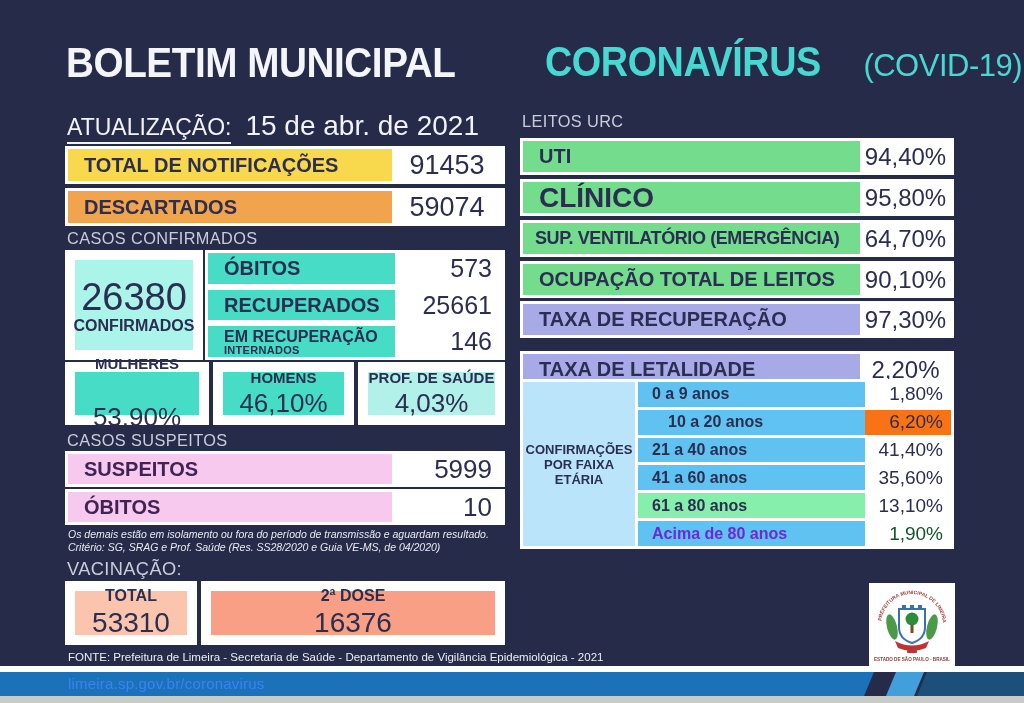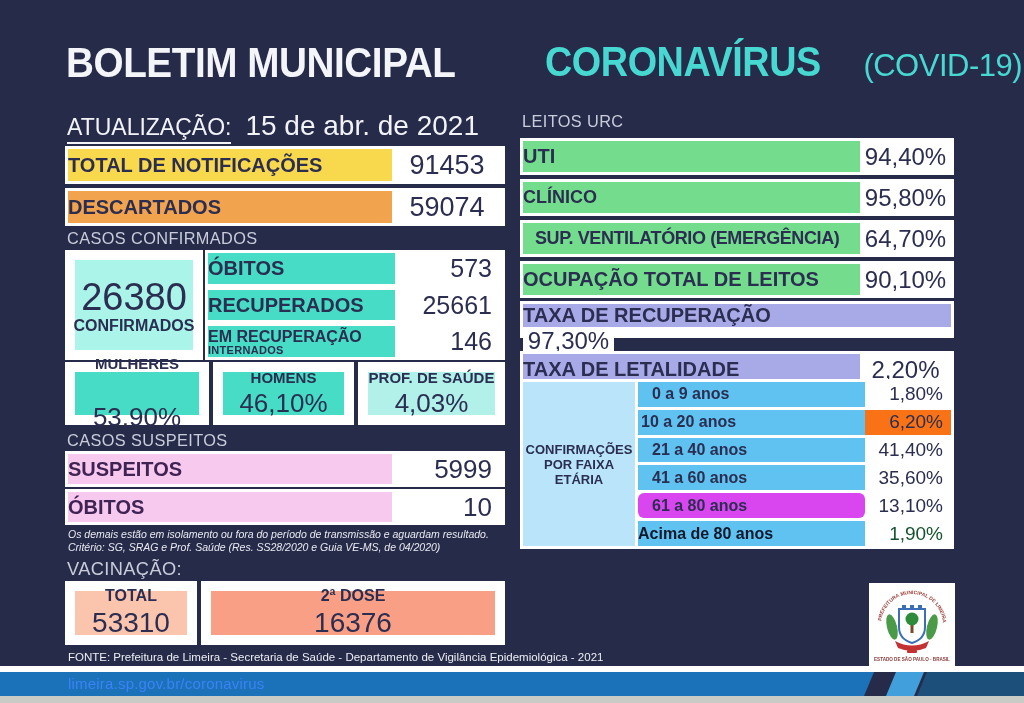--- a/index.html
+++ b/index.html
@@ -9,21 +9,21 @@
   
   .title-main{color:#f4f5f8;font-weight:bold;font-size:43px;transform:scaleX(.9);transform-origin:left;white-space:nowrap;letter-spacing:-.5px;}
   .title-corona{color:#47d8d1;font-weight:bold;font-size:42px;transform:scaleX(.9);transform-origin:left;white-space:nowrap;letter-spacing:-.5px;}
   .title-covid{color:#47d8d1;font-weight:400;font-size:31px;margin-left:12px;letter-spacing:-.5px;}
   
   .sec-head{color:#c9cdda;font-size:17px;letter-spacing:.4px;white-space:nowrap;transform:scaleX(.96);transform-origin:left;}
   .upd-label{color:#f2f3f7;font-size:23px;border-bottom:2px solid #f2f3f7;padding-bottom:1px;transform-origin:left;}
   .upd-date{color:#f2f3f7;font-size:28px;margin-left:14px;white-space:nowrap;}
   
   .stat-row{background:#fff;padding:3px;display:flex;box-sizing:border-box;}
-  .stat-row .lbl{display:flex;flex-direction:column;justify-content:center;font-weight:bold;color:#2b2e50;box-sizing:border-box;}
+  .stat-row .lbl{display:flex;flex-direction:column;justify-content:center;padding-left:16px;font-weight:bold;color:#2b2e50;box-sizing:border-box;}
   .stat-row .val{background:#fff;display:flex;align-items:center;color:#2b2e50;box-sizing:border-box;}
   .val-right{justify-content:flex-end;padding-right:10px;}
   .val-center{justify-content:center;}
   .sub{font-weight:600;font-size:11px;margin-top:-2px;letter-spacing:.3px;}
   
   .info-box{background:#fff;padding:10px;box-sizing:border-box;}
   .info-inner{width:100%;height:100%;display:flex;flex-direction:column;align-items:center;justify-content:center;box-sizing:border-box;color:#2b2e50;}
   .box-lbl{font-weight:bold;font-size:15px;}
   .box-val{font-size:26px;margin-top:2px;}
   
@@ -139,66 +139,66 @@
   </div>
   <div class="abs source-line" style="left:68px;top:651px;">FONTE: Prefeitura de Limeira - Secretaria de Saúde - Departamento de Vigilância Epidemiológica - 2021</div>
 
   <div class="abs sec-head" style="left:522px;top:112px;">LEITOS URC</div>
 
   <div class="abs stat-row" style="left:520px;top:138px;width:434px;height:37px;">
     <div class="lbl" style="flex:1;background:#74dd8d;font-size:20px;">UTI</div>
     <div class="val val-center" style="width:91px;font-size:24px;">94,40%</div>
   </div>
   <div class="abs stat-row" style="left:520px;top:179px;width:434px;height:37px;">
-    <div class="lbl" style="flex:1;background:#74dd8d;font-size:18px;">CLÍNICO</div>
+    <div class="lbl" style="flex:1;background:#74dd8d;font-size:28px;">CLÍNICO</div>
     <div class="val val-center" style="width:91px;font-size:24px;">95,80%</div>
   </div>
   <div class="abs stat-row" style="left:520px;top:220px;width:434px;height:37px;">
     <div class="lbl" style="flex:1;background:#74dd8d;font-size:18px;letter-spacing:-.4px;padding-left:12px;">SUP. VENTILATÓRIO (EMERGÊNCIA)</div>
     <div class="val val-center" style="width:91px;font-size:24px;">64,70%</div>
   </div>
   <div class="abs stat-row" style="left:520px;top:261px;width:434px;height:37px;">
     <div class="lbl" style="flex:1;background:#74dd8d;font-size:20px;">OCUPAÇÃO TOTAL DE LEITOS</div>
     <div class="val val-center" style="width:91px;font-size:24px;">90,10%</div>
   </div>
 
-  <div class="abs stat-row" style="left:520px;top:301px;width:434px;height:37px;flex-direction:column;">
+  <div class="abs stat-row" style="left:520px;top:301px;width:434px;height:37px;">
     <div class="lbl" style="flex:1;background:#a8aae8;font-size:20px;">TAXA DE RECUPERAÇÃO</div>
     <div class="val val-center" style="width:91px;font-size:24px;">97,30%</div>
   </div>
   <div class="abs stat-row" style="left:520px;top:351px;width:434px;height:37px;">
     <div class="lbl" style="flex:1;background:#a8aae8;font-size:20px;">TAXA DE LETALIDADE</div>
     <div class="val val-center" style="width:91px;font-size:24px;">2,20%</div>
   </div>
 
   <div class="abs" style="left:520px;top:379px;width:434px;height:170px;background:#fff;padding:3px;box-sizing:border-box;display:flex;gap:3px;">
     <div style="width:112px;background:#b9e4fa;display:flex;align-items:center;justify-content:center;text-align:center;font-weight:bold;font-size:13px;color:#2b2e50;padding:0 8px;box-sizing:border-box;">CONFIRMAÇÕES POR FAIXA ETÁRIA</div>
     <div style="flex:1;display:flex;flex-direction:column;gap:3px;">
       <div style="flex:1;display:flex;">
         <div style="flex:1;background:#5fc2f0;display:flex;align-items:center;padding-left:14px;font-weight:bold;font-size:16px;color:#2b2e50;">0 a 9 anos</div>
         <div style="width:86px;background:#fff;display:flex;align-items:center;justify-content:flex-end;padding-right:8px;font-size:19px;color:#2b2e50;box-sizing:border-box;">1,80%</div>
       </div>
       <div style="flex:1;display:flex;">
-        <div style="flex:1;background:#5fc2f0;display:flex;align-items:center;padding-left:3px;font-weight:bold;font-size:16px;color:#2b2e50;">10 a 20 anos</div>
+        <div style="flex:1;background:#5fc2f0;display:flex;align-items:center;padding-left:30px;font-weight:bold;font-size:16px;color:#2b2e50;">10 a 20 anos</div>
         <div style="width:86px;background:#f97316;display:flex;align-items:center;justify-content:flex-end;padding-right:8px;font-size:19px;color:#2b2e50;box-sizing:border-box;">6,20%</div>
       </div>
       <div style="flex:1;display:flex;">
         <div style="flex:1;background:#5fc2f0;display:flex;align-items:center;padding-left:14px;font-weight:bold;font-size:16px;color:#2b2e50;">21 a 40 anos</div>
         <div style="width:86px;background:#fff;display:flex;align-items:center;justify-content:flex-end;padding-right:8px;font-size:19px;color:#2b2e50;box-sizing:border-box;">41,40%</div>
       </div>
       <div style="flex:1;display:flex;">
         <div style="flex:1;background:#5fc2f0;display:flex;align-items:center;padding-left:14px;font-weight:bold;font-size:16px;color:#2b2e50;">41 a 60 anos</div>
         <div style="width:86px;background:#fff;display:flex;align-items:center;justify-content:flex-end;padding-right:8px;font-size:19px;color:#2b2e50;box-sizing:border-box;">35,60%</div>
       </div>
       <div style="flex:1;display:flex;">
-        <div style="flex:1;background:#d946ef;display:flex;align-items:center;padding-left:14px;font-weight:bold;font-size:16px;color:#2b2e50;border-radius:6px;">61 a 80 anos</div>
+        <div style="flex:1;background:#86efac;display:flex;align-items:center;padding-left:14px;font-weight:bold;font-size:16px;color:#2b2e50;">61 a 80 anos</div>
         <div style="width:86px;background:#fff;display:flex;align-items:center;justify-content:flex-end;padding-right:8px;font-size:19px;color:#2b2e50;box-sizing:border-box;">13,10%</div>
       </div>
       <div style="flex:1;display:flex;">
-        <div style="flex:1;background:#5fc2f0;display:flex;align-items:center;font-weight:bold;font-size:16px;color:#0f172a;">Acima de 80 anos</div>
+        <div style="flex:1;background:#5fc2f0;display:flex;align-items:center;padding-left:14px;font-weight:bold;font-size:16px;color:#6d28d9;">Acima de 80 anos</div>
         <div style="width:86px;background:#fff;display:flex;align-items:center;justify-content:flex-end;padding-right:8px;font-size:19px;color:#14532d;box-sizing:border-box;">1,90%</div>
       </div>
     </div>
   </div>
 
   <div class="abs" style="left:869px;top:583px;width:86px;height:85px;background:#fff;">
     <svg width="86" height="85" viewBox="0 0 86 85">
       <defs>
           <path id="arcp" d="M 12 42 A 31 31 0 0 1 74 42" fill="none"></path>
         </defs>

